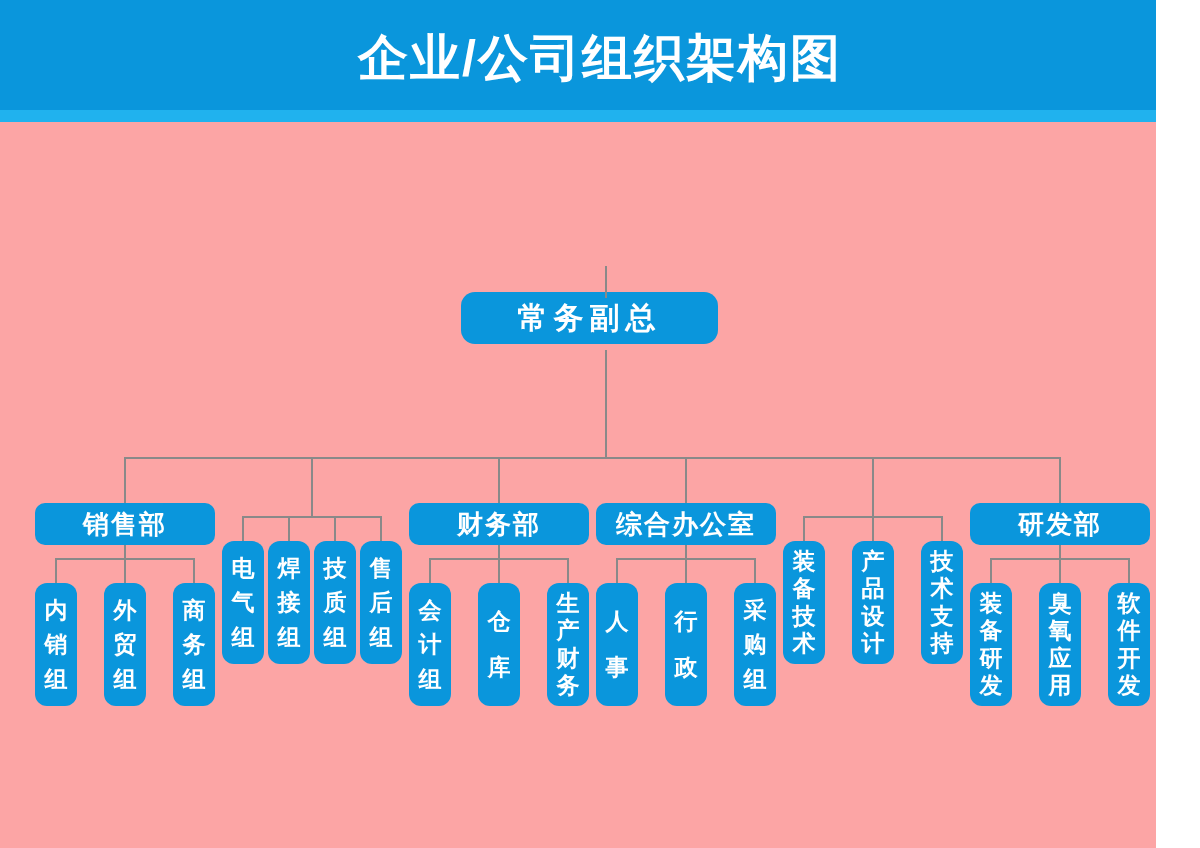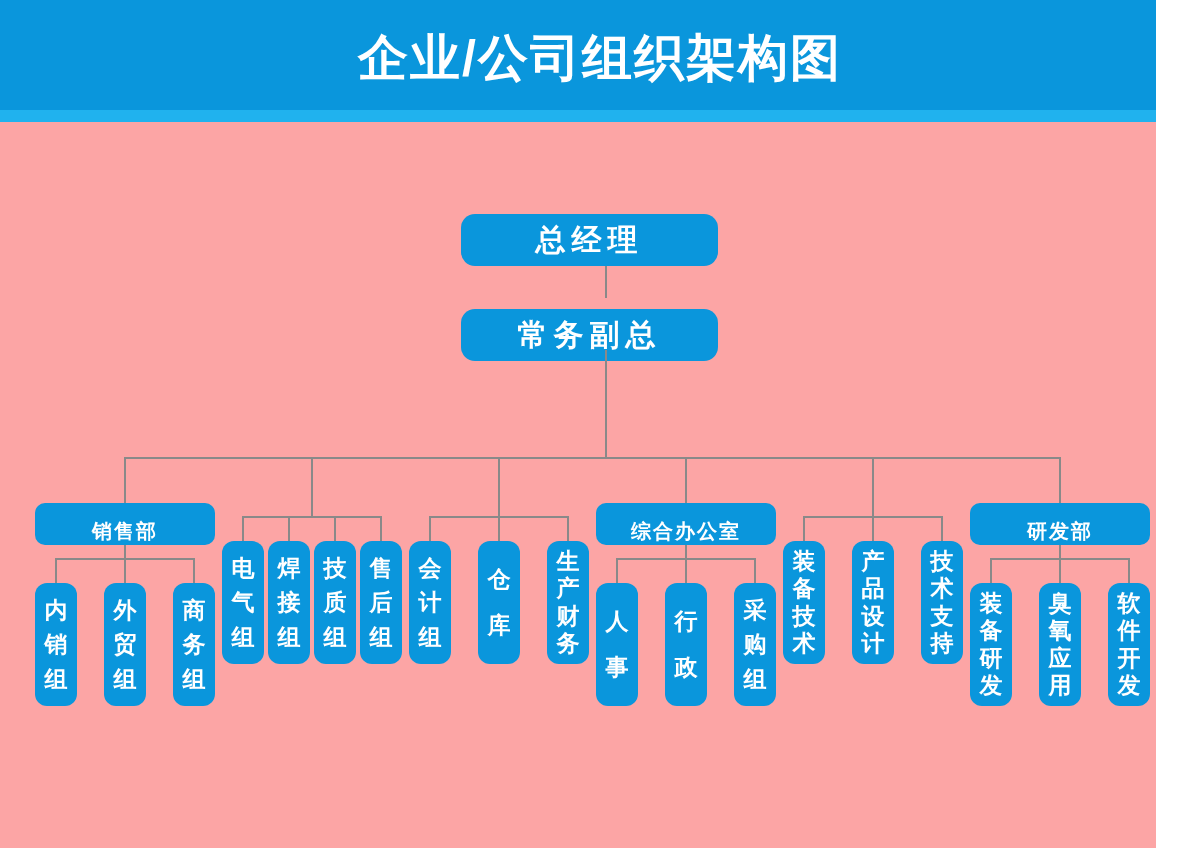--- a/index.html
+++ b/index.html
@@ -33,41 +33,41 @@
     background:var(--blue,#0a96dc);
     color:#ffffff;font-weight:bold;
     display:flex;align-items:center;justify-content:center;
     border-radius:14px;
   }
   .top-node{
     left:461px;width:257px;height:52px;
     font-size:30px;letter-spacing:6px;
   }
   .top-node.n0{top:214px;}
-  .top-node.n1{top:309px;}
+  .top-node.n1{top:292px;}
   
   .vline,.hline{position:absolute;background:var(--line,#898989);}
   .stub-gm{left:605px;top:266px;width:2px;height:32px;}
   .stub-evp{left:605px;top:350px;width:2px;height:108px;}
   .main-hline{left:124px;top:457px;width:937px;height:2px;}
   
   .dept-row{
     position:absolute;left:35px;top:503px;width:1115px;
     display:flex;justify-content:space-between;
   }
   .dept-group{position:relative;width:180px;}
   .dept-stub-top{
     position:absolute;left:calc(50% - 1px);top:-45px;width:2px;height:45px;
     background:var(--line,#898989);
   }
   .dept-box{
     height:42px;border-radius:10px;
     background:var(--blue,#0a96dc);
-    color:#ffffff;font-size:20px;font-weight:bold;letter-spacing:2px;
-    display:flex;align-items:flex-end;justify-content:center;
+    color:#ffffff;font-size:26px;font-weight:bold;letter-spacing:2px;
+    display:flex;align-items:center;justify-content:center;
   }
   .sub-conn{position:relative;height:38px;}
   .sub-stub-mid{
     position:absolute;left:calc(50% - 1px);top:0;width:2px;height:15px;
     background:var(--line,#898989);
   }
   .sub-hline{
     position:absolute;left:21px;right:21px;top:13px;height:2px;
     background:var(--line,#898989);
   }
@@ -91,21 +91,20 @@
 </head>
 <body>
 
 <div class="canvas">
 
   <div class="header-band">
     <div class="page-title">企业/公司组织架构图</div>
   </div>
   <div class="header-strip"></div>
 
-  <div class="node top-node n0">总经理</div>
   <div class="node top-node n1">常务副总</div>
 
   <div class="vline stub-gm"></div>
   <div class="vline stub-evp"></div>
   <div class="hline main-hline"></div>
 
   <div class="dept-row">
   <div class="dept-group">
     <div class="dept-stub-top"></div>
     <div class="dept-box">
@@ -159,20 +158,23 @@
           <div class="vbox">
             <span>售</span>
             <span>后</span>
             <span>组</span>
           </div>
         </div>
   </div>
 
   <div class="dept-group">
     <div class="dept-stub-top"></div>
+    <div class="dept-box">
+      <span class="dept-label">财务部</span>
+    </div>
     <div class="sub-conn">
       <div class="sub-stub-mid"></div>
       <div class="sub-hline"></div>
     </div>
     <div class="children">
           <div class="vbox">
             <span>会</span>
             <span>计</span>
             <span>组</span>
           </div>

